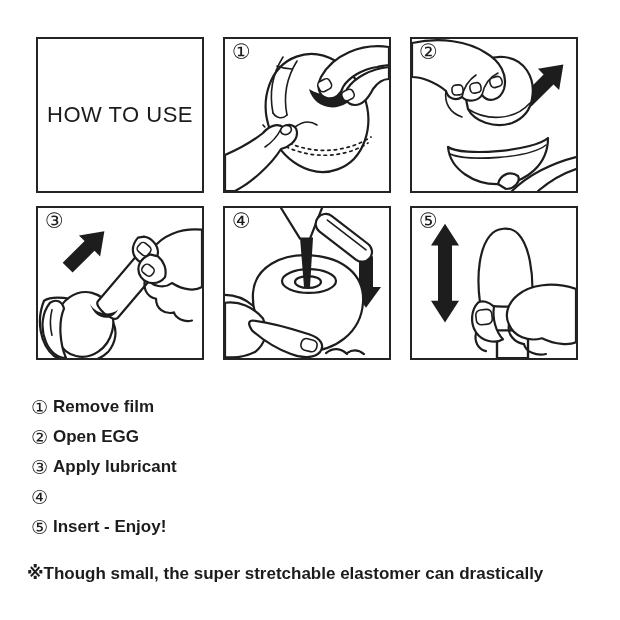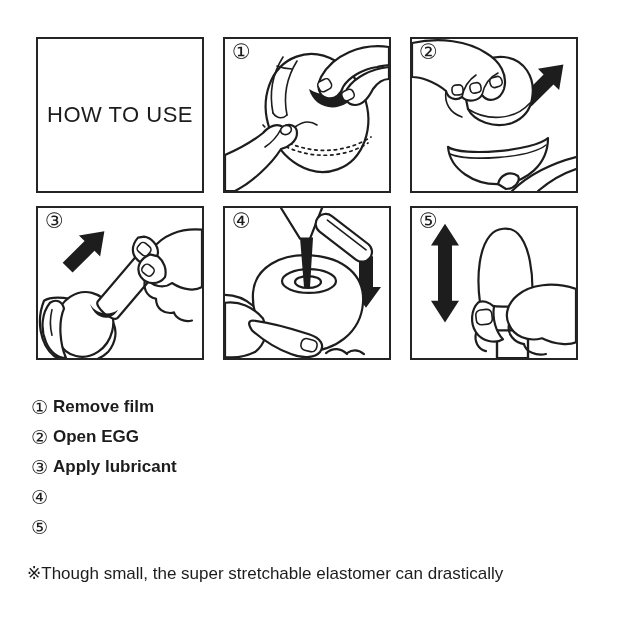--- a/index.html
+++ b/index.html
@@ -30,21 +30,21 @@
   svg .thin{stroke-width:1.6;}
   svg .dot{stroke-width:1.7;stroke-dasharray:2.5 4;}
   
   #steps{position:absolute;left:31px;top:392px;}
   .step{display:flex;align-items:center;height:30px;font-size:17px;font-weight:bold;white-space:nowrap;}
   .step-num{
     font-family:"DejaVu Sans", sans-serif;font-weight:normal;font-size:19px;
     width:22px;flex:0 0 22px;
   }
   
-  #note{position:absolute;left:27px;top:545px;width:578px;font-size:17px;font-weight:normal;line-height:23px;}
+  #note{position:absolute;left:27px;top:545px;width:578px;font-size:17px;font-weight:bold;line-height:23px;}
   #note .note-mark{font-family:"DejaVu Sans", sans-serif;}
   #note .note-line2{display:block;padding-left:21px;}
 </style>
 </head>
 <body>
 
 <div class="box r1 c1" id="title-box">
   <span class="title">HOW TO USE</span>
 </div>
 
@@ -173,18 +173,19 @@
   </div>
   <div class="step">
     <span class="step-num">③</span>
     <span>Apply lubricant</span>
   </div>
   <div class="step">
     <span class="step-num">④</span>
   </div>
   <div class="step">
     <span class="step-num">⑤</span>
+    <span>Insert - Enjoy!</span>
   </div>
 </div>
 
 <p id="note">
   <span class="note-line1"><span class="note-mark">※</span><span>Though small, the super stretchable elastomer can drastically</span></span>
 </p>
 
 </body></html>

